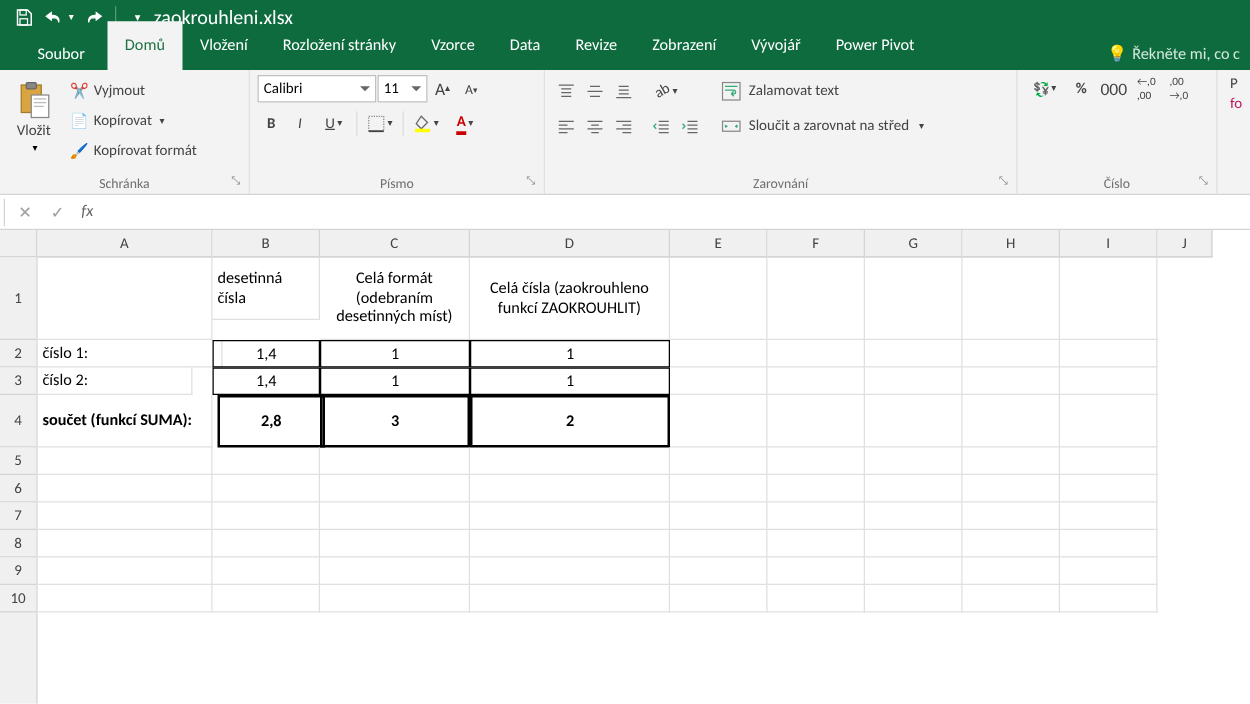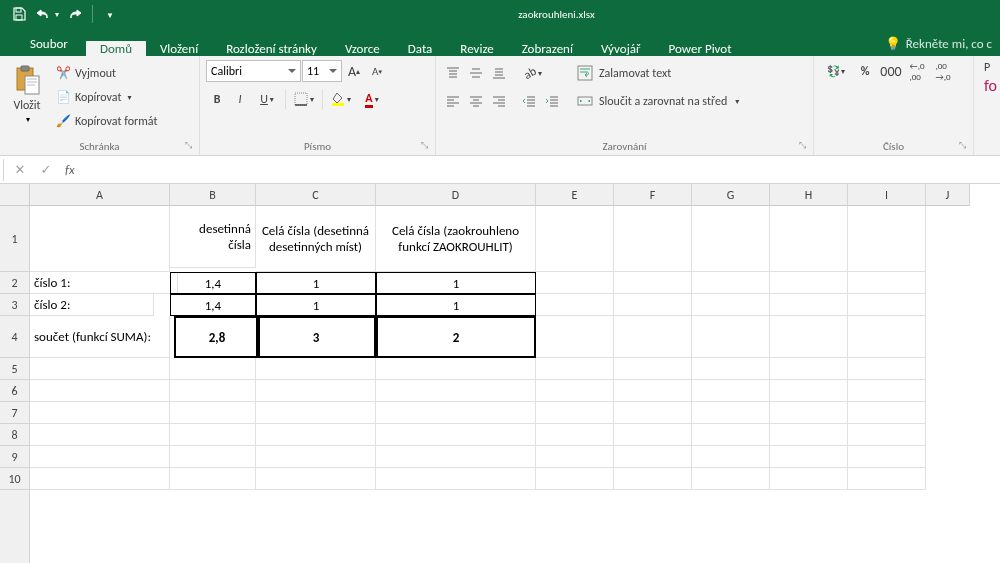--- a/index.html
+++ b/index.html
@@ -2,23 +2,23 @@
 <html><head>
 <meta charset="utf-8">
 <style>
 *{box-sizing:border-box;margin:0;padding:0;font-family:"Segoe UI",Calibri,sans-serif}
 body{width:1000px;height:563px;overflow:hidden;background:#fff;font-size:12px}
 .titlebar{height:28px;background:#0d6b3e;display:flex;align-items:center;color:#fff;padding:0 6px}
 .qat{display:flex;align-items:center;gap:2px}
 .qat-btn{width:26px;height:24px;display:flex;align-items:center;justify-content:center;color:#fff}
 .qat-btn svg{fill:#fff;stroke:#fff}
 .qat-sep{width:1px;height:18px;background:rgba(255,255,255,.3);margin:0 2px}
-.filename{flex:1;text-align:center;padding-right:4px;font-size:11px}
+.filename{flex:1;text-align:left;padding-right:4px;font-size:16px}
 .tabs{height:28px;background:#0d6b3e;display:flex;align-items:flex-end;color:#fff;font-size:13px;padding-left:12px}
-.tab{padding:0 14px;cursor:pointer}
+.tab{padding:12px 14px;cursor:pointer}
 .tab.active{background:#f3f3f3;color:#217346}
 .tab.file{padding:5px 18px}
 .tell{margin-left:auto;display:flex;align-items:center;padding:5px 8px;color:#d4e8dc;gap:4px}
 .ribbon{height:100px;background:#f3f3f3;border-bottom:1px solid #d4d4d4;display:flex}
 .group{border-right:1px solid #e0e0e0;padding:2px 6px;display:flex;flex-direction:column;position:relative}
 .group-label{position:absolute;bottom:2px;left:0;right:0;text-align:center;font-size:11px;color:#6f6f6f}
 .group-body{flex:1;display:flex;align-items:flex-start;padding-top:2px}
 .paste-big{width:42px;display:flex;flex-direction:column;align-items:center;gap:2px;padding-top:4px}
 .paste-icon{width:32px;height:32px}
 .paste-lbl{font-size:12px;color:#444}
@@ -286,21 +286,21 @@
           </div>
       </div>
     </div>
     <div class="group-label">Číslo</div>
     <div class="launcher">⤡</div>
   </div>
 
   <div class="group" style="width:22px;border-right:none">
     <div class="format-col">
       <div style="font-size:12px;color:#444">P</div>
-      <div style="font-size:16px;color:#be185d">fo</div>
+      <div style="font-size:12px;color:#be185d">fo</div>
     </div>
   </div>
 </div>
 
 <div class="fx-bar">
   <div class="fx-sep"></div>
   <div class="fx-btn">✕</div>
   <div class="fx-btn">✓</div>
   <div class="fx-lbl">fx</div>
   <input class="fx-input" value="" style="">
@@ -331,35 +331,35 @@
         <div class="rh" style="height:42px">4</div>
         <div class="rh">5</div>
         <div class="rh">6</div>
         <div class="rh">7</div>
         <div class="rh">8</div>
         <div class="rh">9</div>
         <div class="rh">10</div>
       </div>
       <div class="cells">
 
-        <div class="cell" style="left:140px;top:0;width:86px;height:62px;justify-content:center;text-align:right;line-height:1.2">desetinná čísla</div>
-        <div class="cell" style="left:226px;top:0;width:120px;height:66px;justify-content:center;text-align:center;line-height:1.2">Celá čísla (desetinná desetinných míst)</div>
+        <div class="cell" style="left:140px;top:0;width:86px;height:50px;justify-content:center;text-align:left;line-height:1.2">desetinná čísla</div>
+        <div class="cell" style="left:226px;top:0;width:120px;height:66px;justify-content:center;text-align:center;line-height:1.2">Celá formát (odebraním desetinných míst)</div>
         <div class="cell" style="left:346px;top:0;width:160px;height:66px;justify-content:center;text-align:center;line-height:1.2">Celá čísla (zaokrouhleno funkcí ZAOKROUHLIT)</div>
 
         <div class="cell" style="left:0;top:66px;width:148px;height:22px">číslo 1:</div>
         <div class="cell" style="left:140px;top:66px;width:86px;height:22px;border:1px solid #000;justify-content:center">1,4</div>
         <div class="cell" style="left:226px;top:66px;width:120px;height:22px;border:1px solid #000;justify-content:center">1</div>
         <div class="cell" style="left:346px;top:66px;width:160px;height:22px;border:1px solid #000;justify-content:center">1</div>
 
         <div class="cell" style="left:0;top:88px;width:124px;height:22px">číslo 2:</div>
         <div class="cell" style="left:140px;top:88px;width:86px;height:22px;border:1px solid #000;justify-content:center">1,4</div>
         <div class="cell" style="left:226px;top:88px;width:120px;height:22px;border:1px solid #000;justify-content:center">1</div>
         <div class="cell" style="left:346px;top:88px;width:160px;height:22px;border:1px solid #000;justify-content:center">1</div>
 
-        <div class="cell" style="left:0;top:110px;width:140px;height:42px;font-weight:normal;line-height:1.2">součet (funkcí SUMA):</div>
+        <div class="cell" style="left:0;top:110px;width:140px;height:42px;font-weight:bold;line-height:1.2">součet (funkcí SUMA):</div>
         <div class="cell" style="left:144px;top:110px;width:86px;height:42px;border:2px solid #000;justify-content:center;font-weight:bold">2,8</div>
         <div class="cell" style="left:226px;top:110px;width:120px;height:42px;border:2px solid #000;justify-content:center;font-weight:bold">3</div>
         <div class="cell" style="left:346px;top:110px;width:160px;height:42px;border:2px solid #000;justify-content:center;font-weight:bold">2</div>
 
         <div class="cell" style="left:0;top:0;width:140px;height:66px"></div>
         <div class="cell" style="left:506px;top:0;width:78px;height:66px"></div>
         <div class="cell" style="left:584px;top:0;width:78px;height:66px"></div>
         <div class="cell" style="left:662px;top:0;width:78px;height:66px"></div>
         <div class="cell" style="left:740px;top:0;width:78px;height:66px"></div>
         <div class="cell" style="left:818px;top:0;width:78px;height:66px"></div>

